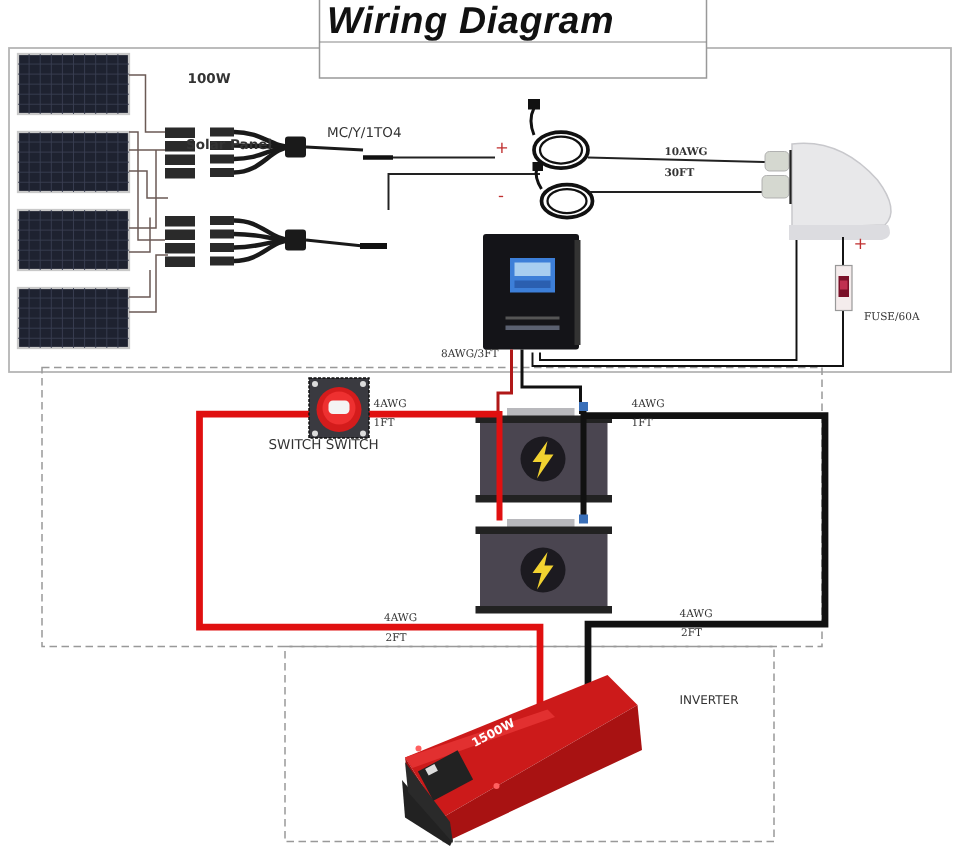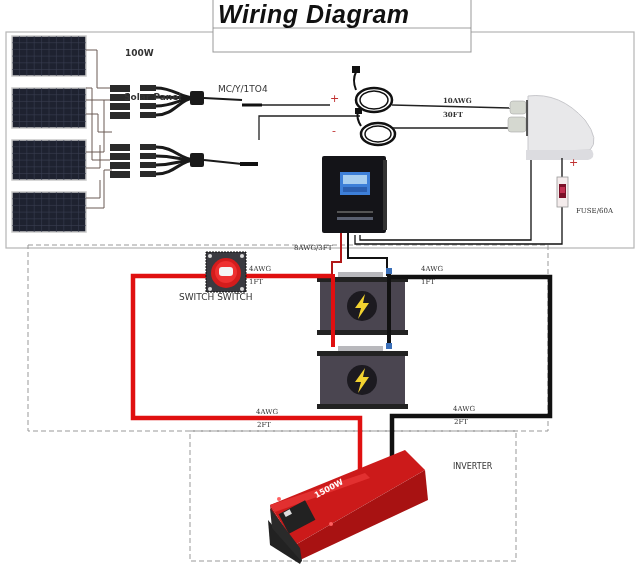--- a/index.html
+++ b/index.html
@@ -252,21 +252,21 @@
 
 <div class="lbl" style="left:330px; top:92px; color:#c03030; font-size:11px;">+</div>
 <div class="lbl" style="left:332px; top:124px; color:#c03030; font-size:11px;">-</div>
 
 <div class="lbl small" style="left:443px; top:96px;font-weight:bold;">10AWG</div>
 <div class="lbl small" style="left:443px; top:110px;font-weight:bold;">30FT</div>
 
 <div class="lbl" style="left:569px; top:156px; color:#c03030; font-size:11px;">+</div>
 <div class="lbl small" style="left:576px; top:207px;text-align:center;">FUSE/60A</div>
 
-<div class="lbl small" style="left:294px; top:244px;">8AWG/3FT</div>
+<div class="lbl small" style="left:294px; top:232px;">8AWG/3FT</div>
 
 <div class="lbl small" style="left:249px; top:265px;">4AWG</div>
 <div class="lbl small" style="left:249px; top:278px;">1FT</div>
 <div class="lbl" style="left:179px; top:292px; font-size:9px; color:#333;">SWITCH SWITCH</div>
 
 <div class="lbl small" style="left:421px; top:265px;">4AWG</div>
 <div class="lbl small" style="left:421px; top:278px;">1FT</div>
 
 <div class="lbl small" style="left:256px; top:408px;">4AWG</div>
 <div class="lbl small" style="left:257px; top:421px;">2FT</div>

